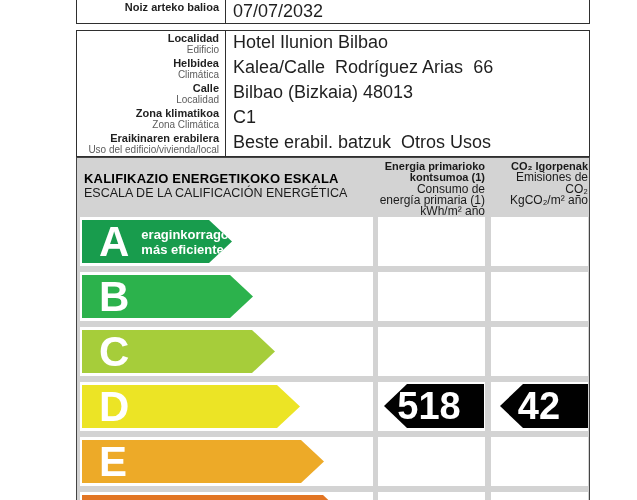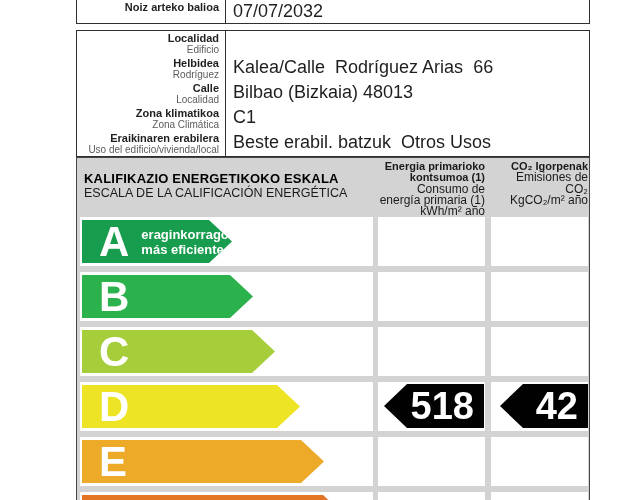--- a/index.html
+++ b/index.html
@@ -138,21 +138,21 @@
   .value-arrow {
     position: absolute;
     top: 2px;
     height: 44px;
     background: #010101;
     color: #ffffff;
     font-weight: bold;
     font-size: 38px;
     line-height: 44px;
     clip-path: polygon(0 50%, 23px 0, 100% 0, 100% 100%, 23px 100%);
-    text-align: right;
+    text-align: center;
     padding-right: 10px;
   }
   .value-arrow.energy { left: 6px; width: 100px; }
   .value-arrow.co2 { right: 0; width: 88px; }
 </style>
 </head>
 <body>
 
 <div class="page">
   <div class="doc">
@@ -165,25 +165,26 @@
         <div class="info-value">07/07/2032</div>
       </div>
     </div>
 
     <div class="info-table table-building">
       <div class="info-row">
         <div class="info-label">
           <div class="label-eu">Localidad</div>
           <div class="label-es">Edificio</div>
         </div>
+        <div class="info-value">Hotel Ilunion Bilbao</div>
       </div>
       <div class="info-row">
         <div class="info-label">
           <div class="label-eu">Helbidea</div>
-          <div class="label-es">Rodríguez</div>
+          <div class="label-es">Climática</div>
         </div>
         <div class="info-value">Kalea/Calle  Rodríguez Arias  66</div>
       </div>
       <div class="info-row">
         <div class="info-label">
           <div class="label-eu">Calle</div>
           <div class="label-es">Localidad</div>
         </div>
         <div class="info-value">Bilbao (Bizkaia) 48013</div>
       </div>

